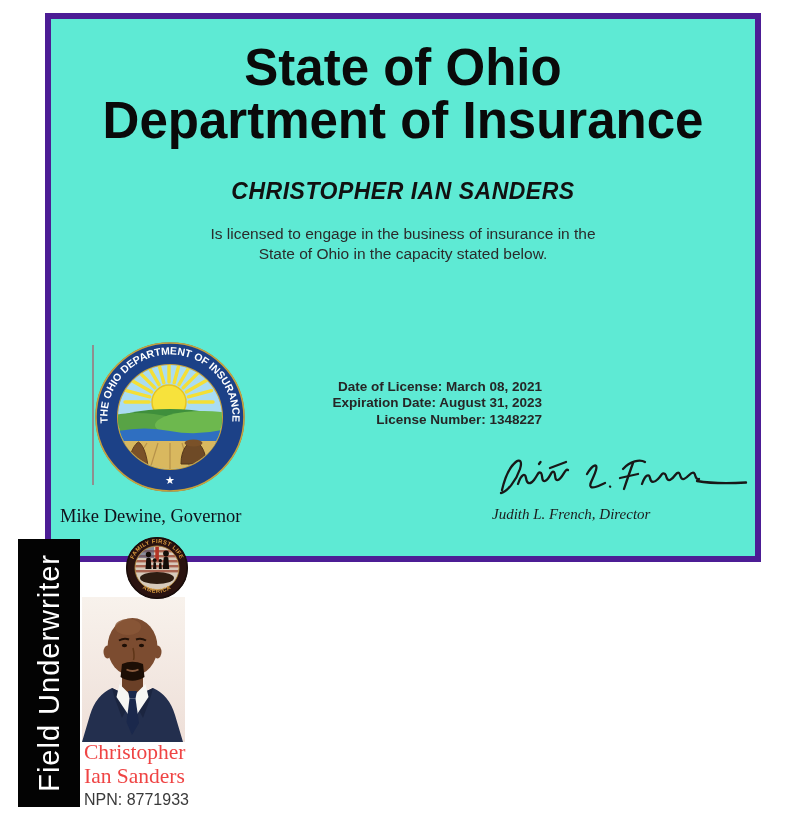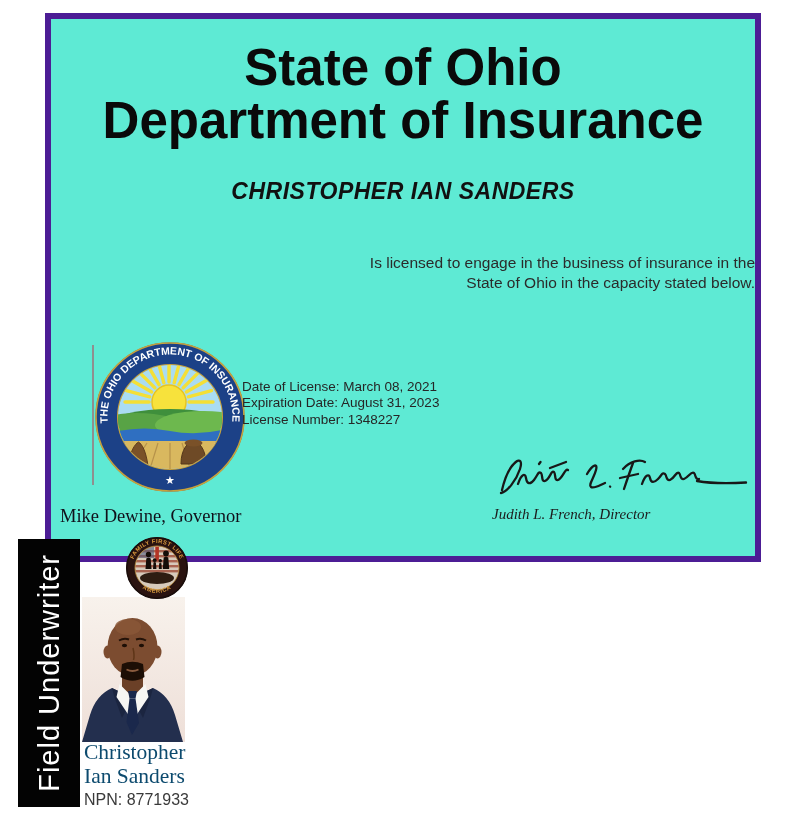--- a/index.html
+++ b/index.html
@@ -6,45 +6,45 @@
   #page{position:relative;width:788px;height:819px;background:#ffffff;overflow:hidden;
         font-family:"Liberation Sans",sans-serif;}
 
   
   #cert{position:absolute;left:45px;top:13px;width:704px;height:537px;
         border:6px solid #4c1d95;background:#5eead4;}
   .cert-title{position:absolute;top:22px;left:0;right:0;text-align:center;
         font-weight:bold;font-size:51px;line-height:53px;color:#0a0a0a;letter-spacing:0px;}
   .licensee{position:absolute;top:139px;left:0;right:0;text-align:center;
         font-style:italic;font-weight:600;font-size:23px;color:#111;letter-spacing:.5px;margin-top:20px;}
-  .statement{position:absolute;top:234px;left:0;right:0;text-align:right;
+  .statement{position:absolute;top:205px;left:0;right:0;text-align:center;
         font-size:15.5px;line-height:20px;color:#2b2b2b;}
   .fields{position:absolute;top:262px;left:176px;font-size:15.5px;color:#2b2b2b;}
   .frow{display:flex;line-height:18px;}
   .flabel{width:152px;}
   .fvalue.offset{position:relative;top:5px;}
   .seal-edge{position:absolute;left:41px;top:326px;width:2px;height:140px;background:#8f8f8f;}
   .seal{position:absolute;left:44px;top:323px;width:150px;height:150px;}
-  .details{position:absolute;left:191px;top:360px;width:300px;text-align:left;
-        font-size:13.5px;line-height:16.3px;color:#262626;}
+  .details{position:absolute;left:191px;top:360px;width:300px;text-align:right;
+        font-size:13.5px;line-height:16.3px;color:#262626;font-weight:bold;}
   .sig{position:absolute;left:441px;top:429px;width:258px;height:58px;}
   .director{position:absolute;left:441px;top:487px;width:258px;
         font-family:"Liberation Serif",serif;font-style:italic;font-size:15px;color:#1c1c1c;}
   .governor{position:absolute;left:9px;top:487px;
         font-family:"Liberation Serif",serif;font-weight:normal;font-size:18.5px;color:#10101a;text-align:right;}
 
   
   .banner{position:absolute;left:18px;top:539px;width:62px;height:268px;background:#030303;
         display:flex;align-items:center;justify-content:center;z-index:5;}
   .banner span{writing-mode:vertical-rl;transform:rotate(180deg);color:#ffffff;
         font-size:29px;letter-spacing:1px;white-space:nowrap;}
   .ffl-logo{position:absolute;left:126px;top:537px;width:63px;height:63px;z-index:6;}
   .photo{position:absolute;left:82px;top:597px;width:103px;height:145px;z-index:4;}
   .agent{position:absolute;left:84px;top:741px;z-index:4;}
-  .agent .aname{font-family:"Liberation Serif",serif;font-size:21.5px;line-height:23.5px;color:#0c4a6e;}
+  .agent .aname{font-family:"Liberation Serif",serif;font-size:21.5px;line-height:23.5px;color:#ef4444;}
   .agent .npn{font-size:16px;color:#3a3a3a;margin-top:3px;}
 
   svg text{font-family:"Liberation Sans",sans-serif;}
 </style>
 </head>
 <body>
 
 <div id="page">
 
   <div id="cert">

